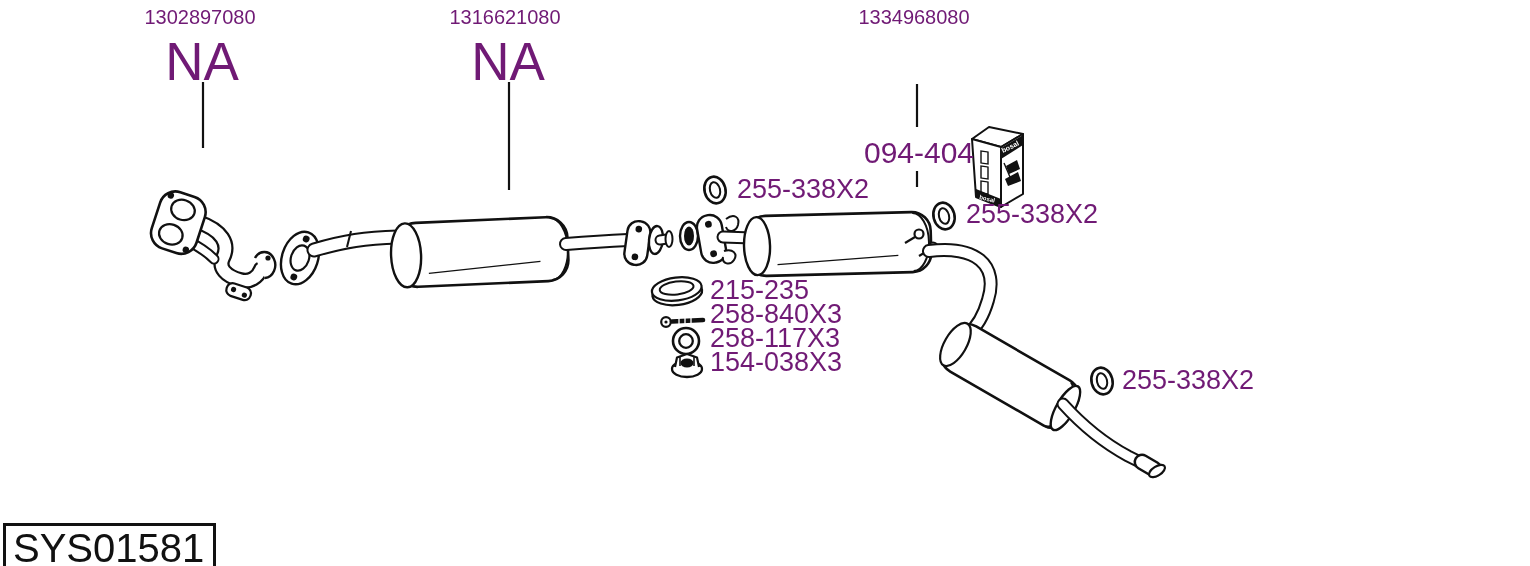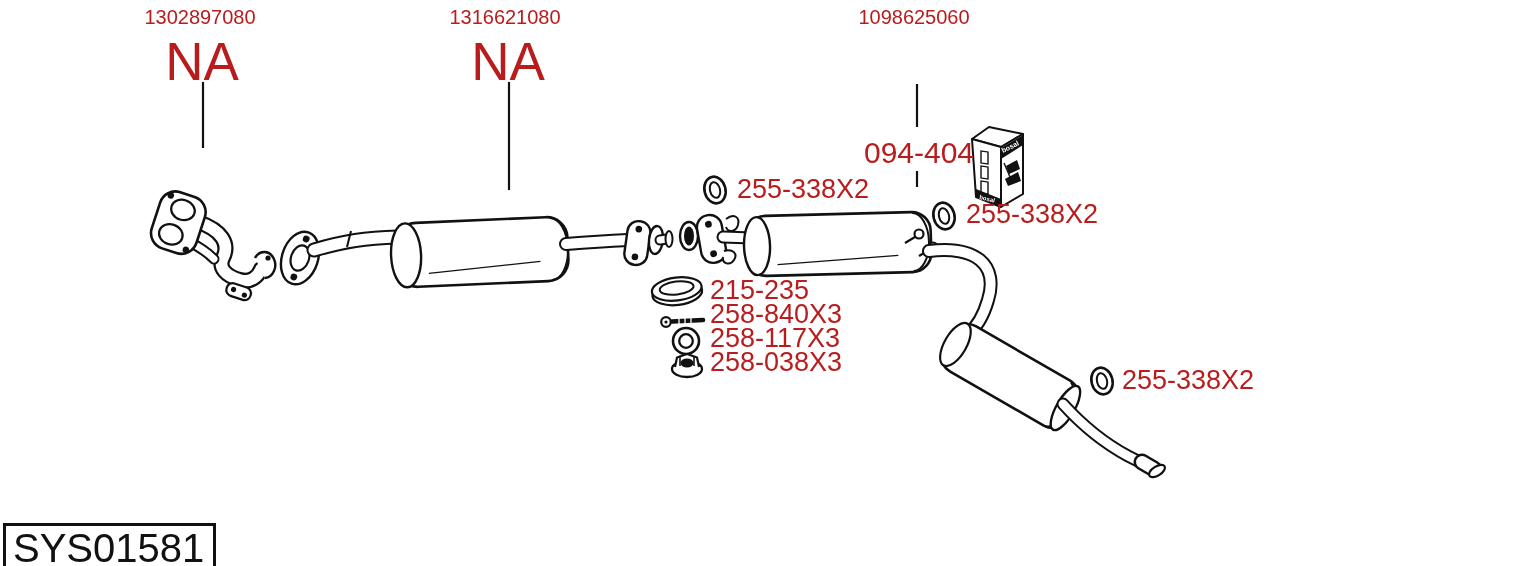--- a/index.html
+++ b/index.html
@@ -1,21 +1,21 @@
 <!DOCTYPE html>
 <html><head>
 <meta charset="utf-8">
 <style>
   html,body{margin:0;padding:0;background:#fff;}
   #stage{
     position:relative;width:1530px;height:566px;background:#fff;overflow:hidden;
     font-family:"Liberation Sans",sans-serif;color:#111;
   }
   #art{position:absolute;left:0;top:0;}
-  .lbl{position:absolute;white-space:nowrap;color:#b91c1c;line-height:1;}
+  .lbl{position:absolute;white-space:nowrap;color:#701a75;line-height:1;}
   .ctr{transform:translateX(-50%);}
   .ref{font-size:20px;}
   .code-lg{font-size:53px;}
   .code-xl{font-size:40px;}
   .code-kit{font-size:30px;}
   .part{font-size:27px;}
   .sys-badge{
     position:absolute;left:3px;top:523px;border:3px solid #111;
     font-size:40px;padding:2px 9px 4px 7px;line-height:1;background:#fff;
   }
@@ -201,27 +201,27 @@
       <text x="979" y="199" font-size="6" fill="#fff" transform="rotate(13 979 199)" font-family="Liberation Sans, sans-serif" font-weight="bold">bosal</text>
     </g>
   </svg>
 
   <div class="lbl ref ctr" style="left:200px;top:7px">1302897080</div>
   <div class="lbl code-lg ctr" style="left:202px;top:35px">NA</div>
 
   <div class="lbl ref ctr" style="left:505px;top:7px">1316621080</div>
   <div class="lbl code-lg ctr" style="left:508px;top:35px">NA</div>
 
-  <div class="lbl ref ctr" style="left:914px;top:7px">1098625060</div>
+  <div class="lbl ref ctr" style="left:914px;top:7px">1334968080</div>
 
   <div class="lbl code-kit ctr" style="left:919px;top:138px">094-404</div>
 
   <div class="lbl part" style="left:737px;top:176px">255-338X2</div>
   <div class="lbl part" style="left:966px;top:201px">255-338X2</div>
   <div class="lbl part" style="left:1122px;top:367px">255-338X2</div>
 
   <div class="lbl part" style="left:710px;top:277px">215-235</div>
   <div class="lbl part" style="left:710px;top:301px">258-840X3</div>
   <div class="lbl part" style="left:710px;top:325px">258-117X3</div>
-  <div class="lbl part" style="left:710px;top:349px">258-038X3</div>
+  <div class="lbl part" style="left:710px;top:349px">154-038X3</div>
 
   <div class="sys-badge">SYS01581</div>
 </div>
 
 </body></html>

